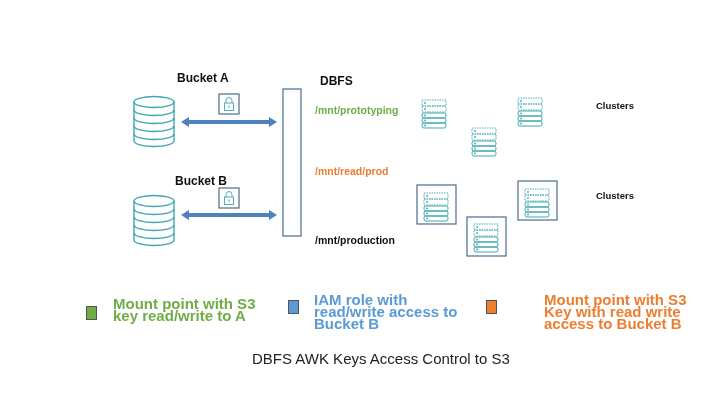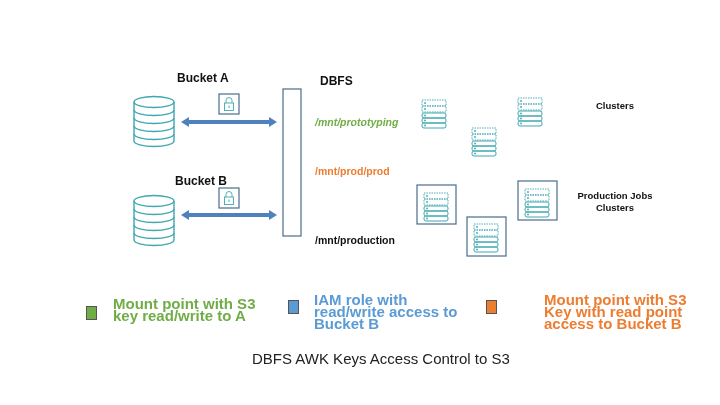--- a/index.html
+++ b/index.html
@@ -75,45 +75,44 @@
   <use href="#srv" x="472" y="128"></use>
 
   <rect x="417" y="185" width="39" height="39" fill="#fff" stroke="#4a6d8c" stroke-width="1.2"></rect>
   <use href="#srv" x="424" y="193"></use>
   <rect x="518" y="181" width="39" height="39" fill="#fff" stroke="#4a6d8c" stroke-width="1.2"></rect>
   <use href="#srv" x="525" y="189"></use>
   <rect x="467" y="217" width="39" height="39" fill="#fff" stroke="#4a6d8c" stroke-width="1.2"></rect>
   <use href="#srv" x="474" y="224"></use>
 </svg>
 
-<div class="abs mount" style="left:315px;top:116px;color:#70ad47;font-style:italic;">/mnt/prototyping</div>
-<div class="abs mount" style="left:315px;top:165px;color:#ed7d31;">/mnt/prod/prod</div>
+<div class="abs mount" style="left:315px;top:104px;color:#70ad47;">/mnt/prototyping</div>
+<div class="abs mount" style="left:315px;top:165px;color:#ed7d31;">/mnt/read/prod</div>
 <div class="abs mount" style="left:315px;top:206px;color:#111;margin-top:28px;">/mnt/production</div>
 
 <div class="abs cluster-label" style="left:560px;top:100px;width:110px;">
   <div>Clusters</div>
 </div>
 <div class="abs cluster-label" style="left:560px;top:190px;width:110px;">
-  <div>Production Jobs</div>
   <div>Clusters</div>
 </div>
 
 <div class="abs legend-swatch" style="left:86px;top:306px;background:#70ad47;"></div>
 <div class="abs legend-text" style="left:113px;top:298px;color:#70ad47;">
   <div>Mount point with S3</div>
   <div>key read/write to A</div>
 </div>
 
 <div class="abs legend-swatch" style="left:288px;top:300px;background:#5b9bd5;"></div>
 <div class="abs legend-text" style="left:314px;top:294px;color:#5b9bd5;">
   <div>IAM role with</div>
   <div>read/write access to</div>
   <div>Bucket B</div>
 </div>
 
 <div class="abs legend-swatch" style="left:486px;top:300px;background:#ed7d31;"></div>
 <div class="abs legend-text" style="left:544px;top:294px;color:#ed7d31;">
   <div>Mount point with S3</div>
-  <div>Key with read point</div>
+  <div>Key with read write</div>
   <div>access to Bucket B</div>
 </div>
 
 <div class="abs caption" style="left:252px;top:350px;">DBFS AWK Keys Access Control to S3</div>
 
 </body></html>

